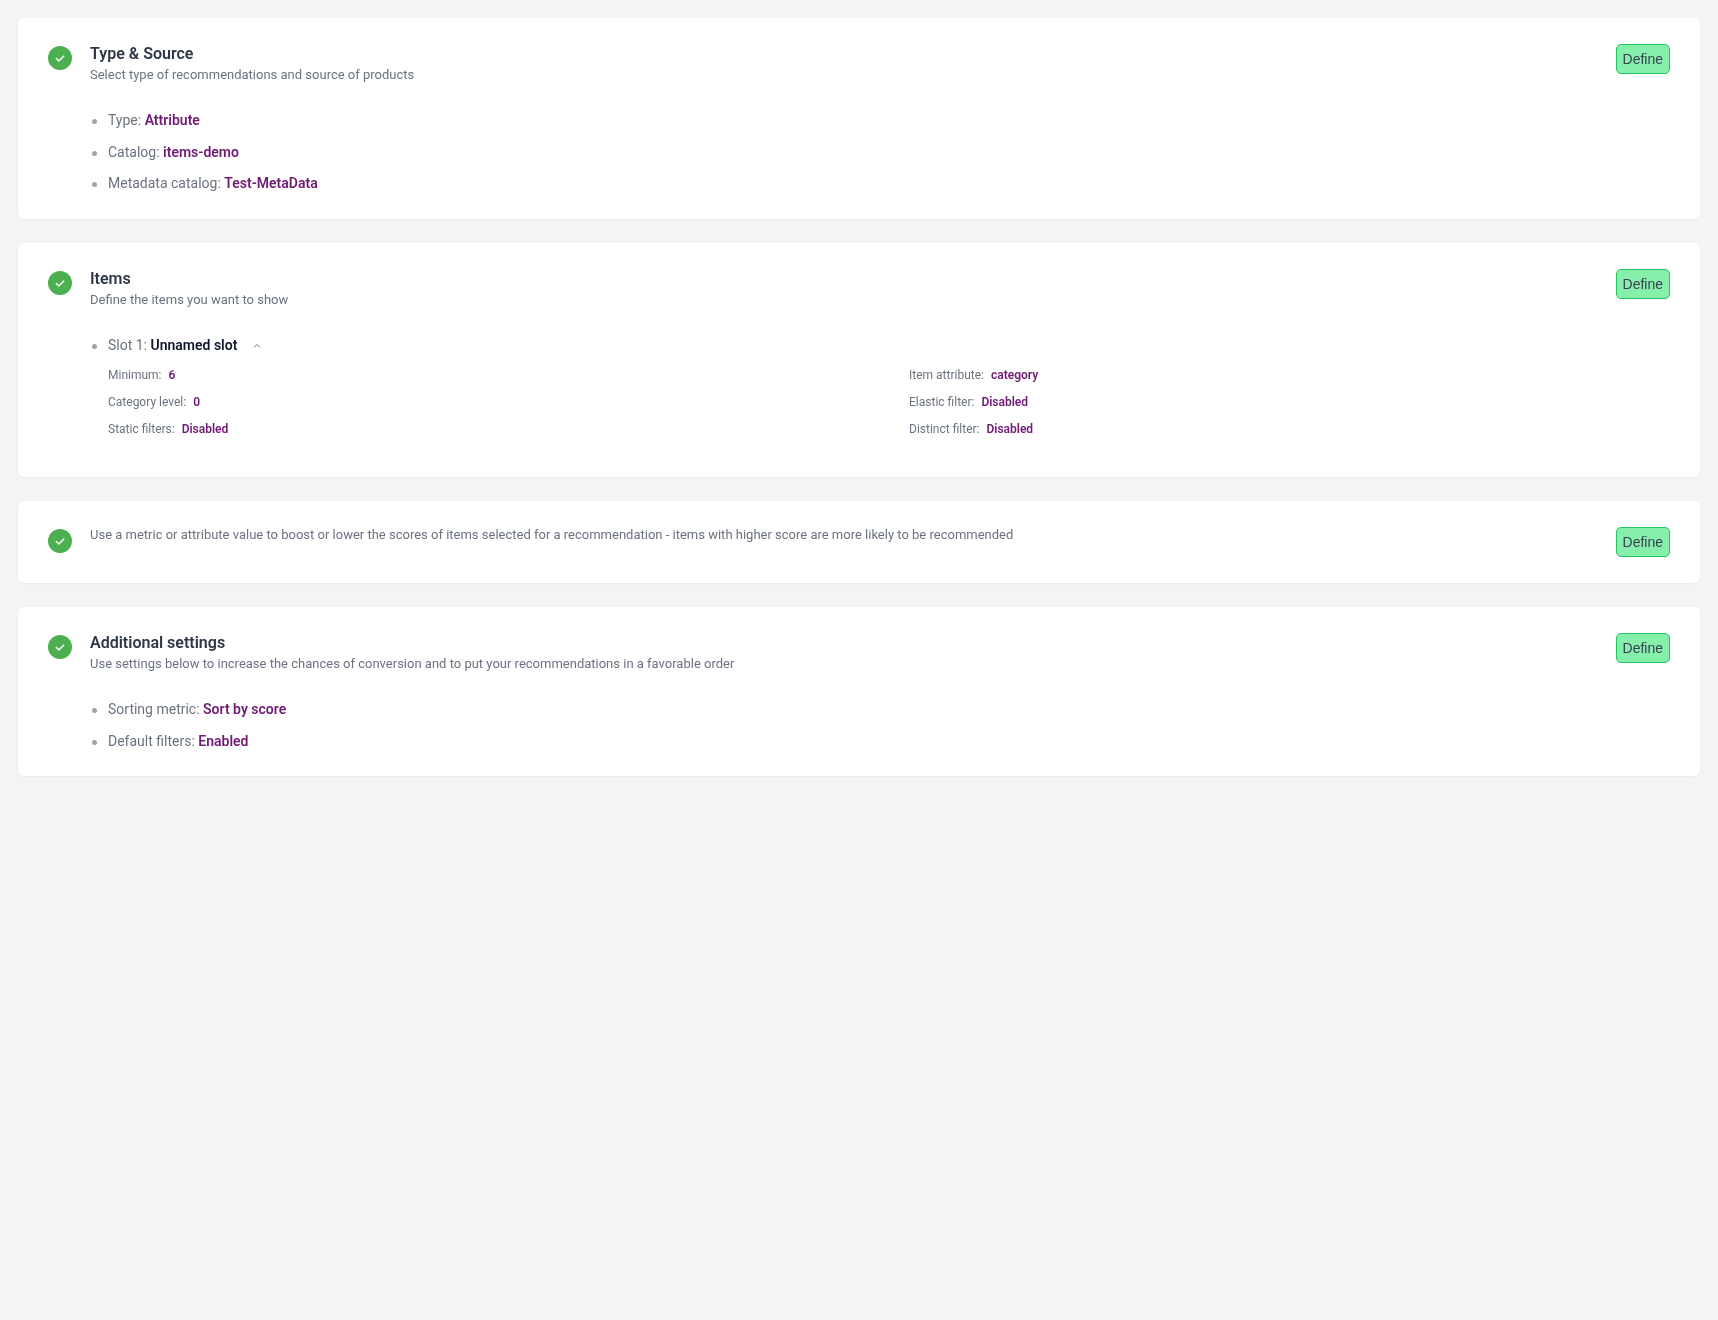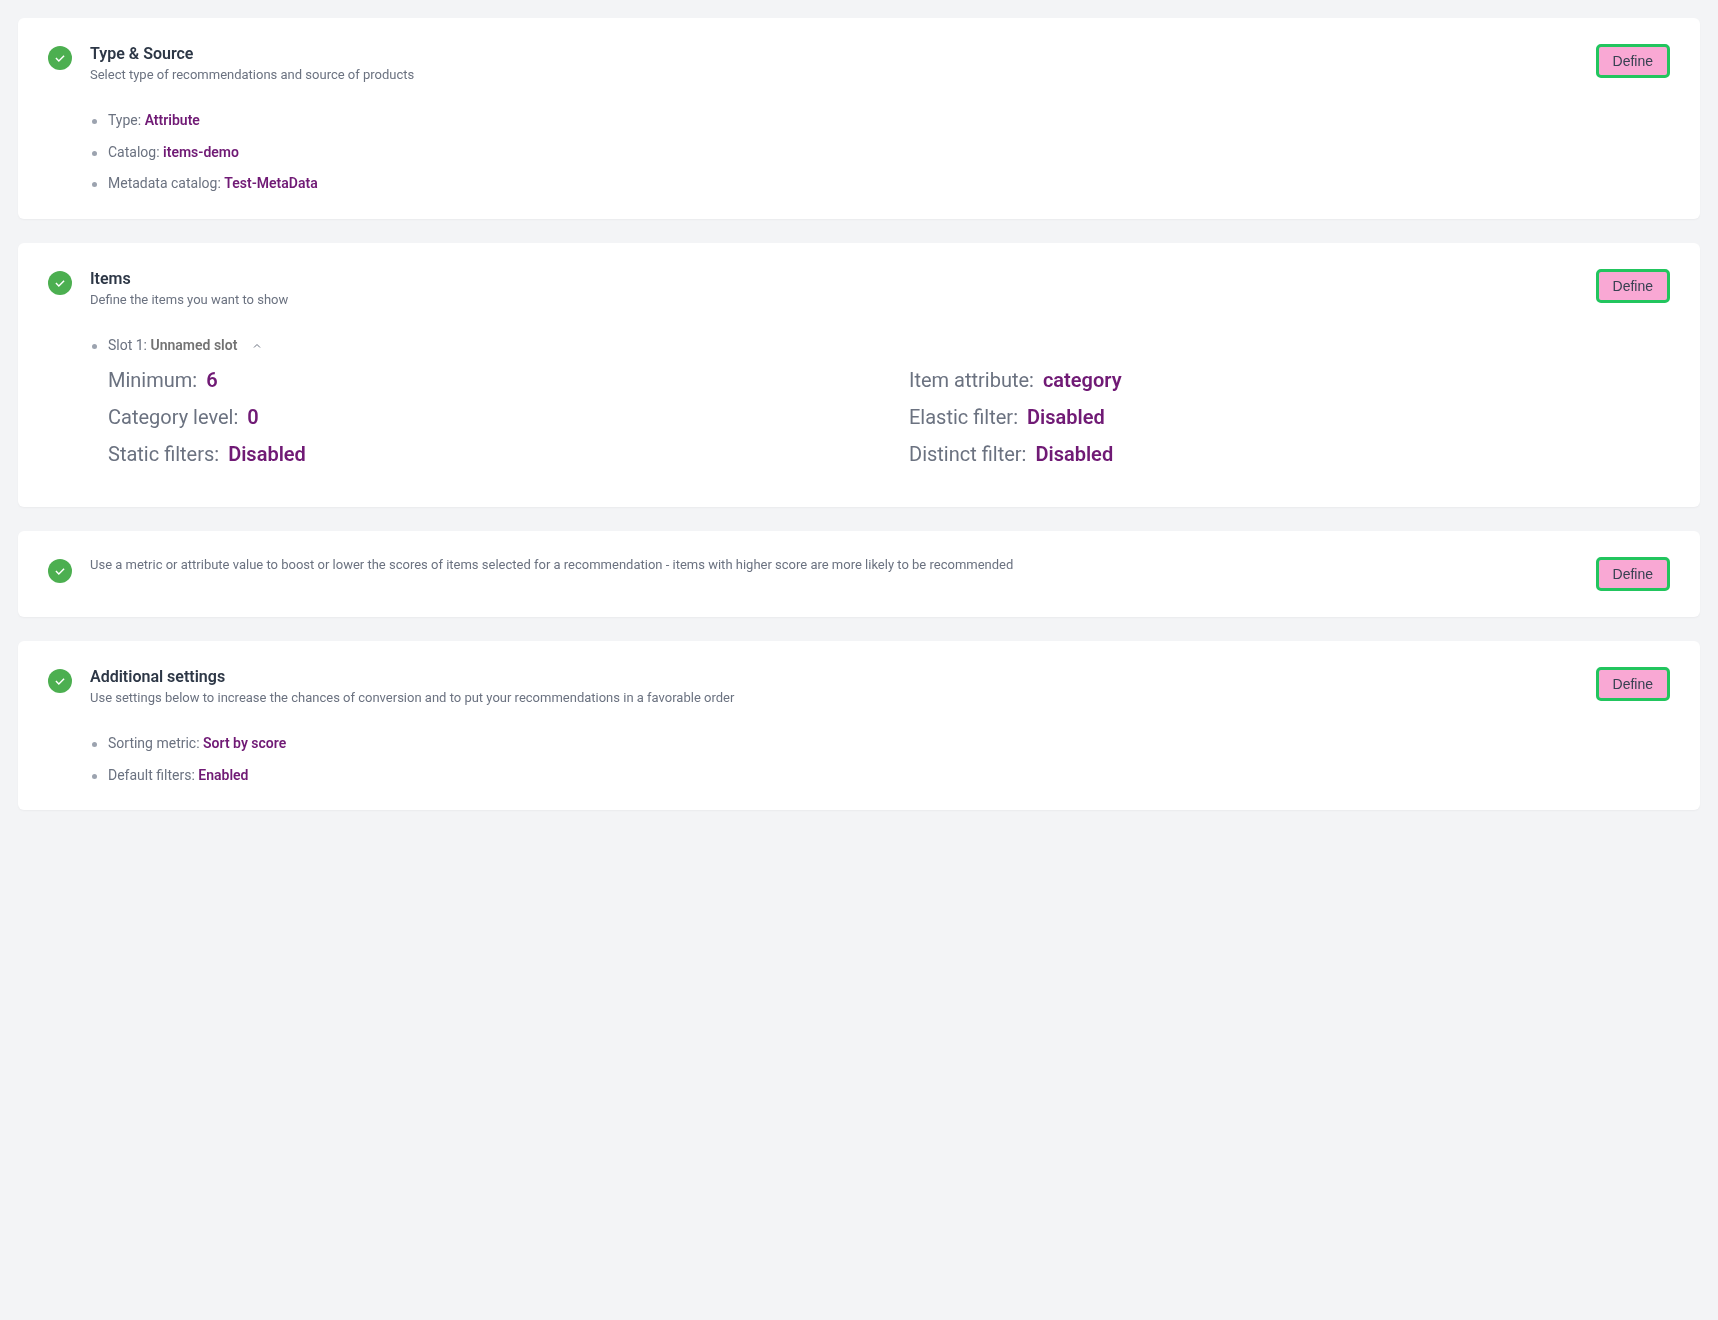--- a/index.html
+++ b/index.html
@@ -40,24 +40,24 @@
     font-weight: 600;
     color: #2d3746;
     margin-bottom: 4px;
   }
   .card-subtitle {
     font-size: 13px;
     color: #6b7280;
   }
   .card-head-action { flex: 0 0 auto; margin-left: 20px; }
   .define-btn {
-    background: #f9a8d4;
-    border: 3px solid #22c55e;
+    background: #86efac;
+    border: 1px solid #22c55e;
     border-radius: 5px;
-    padding: 6px 14px;
+    padding: 6px 6px;
     font-size: 14px;
     color: #374151;
     cursor: pointer;
   }
   .card-body {
     margin-left: 42px;
     margin-top: 30px;
   }
   ul.bullets {
     list-style: none;
@@ -80,40 +80,40 @@
     width: 5px;
     height: 5px;
     background: #9ca3af;
     border-radius: 50%;
   }
   .val {
     color: #701a75;
     font-weight: 600;
   }
   .slot-name {
-    color: #737373;
+    color: #0f172a;
     font-weight: 600;
   }
   .chevron-up {
     display: inline-flex;
     margin-left: 10px;
     vertical-align: middle;
     cursor: pointer;
   }
   .chevron-up svg { width: 12px; height: 12px; stroke: #6b7280; stroke-width: 2; fill: none; }
   .slot-details {
     margin-top: 14px;
     margin-bottom: 14px;
     display: grid;
     grid-template-columns: 1fr 1fr;
     column-gap: 40px;
     row-gap: 12px;
     padding-left: 0;
   }
-  .slot-prop { color:#6b7280; font-size:20px; }
+  .slot-prop { color:#6b7280; font-size:12px; }
   .slot-prop .val { margin-left: 4px; }
 </style>
 </head>
 <body>
 
 <div class="card">
   <div class="card-head">
     <div class="card-head-icon">
       <svg viewBox="0 0 24 24">
           <polyline points="5 12 10 17 19 8"></polyline>

